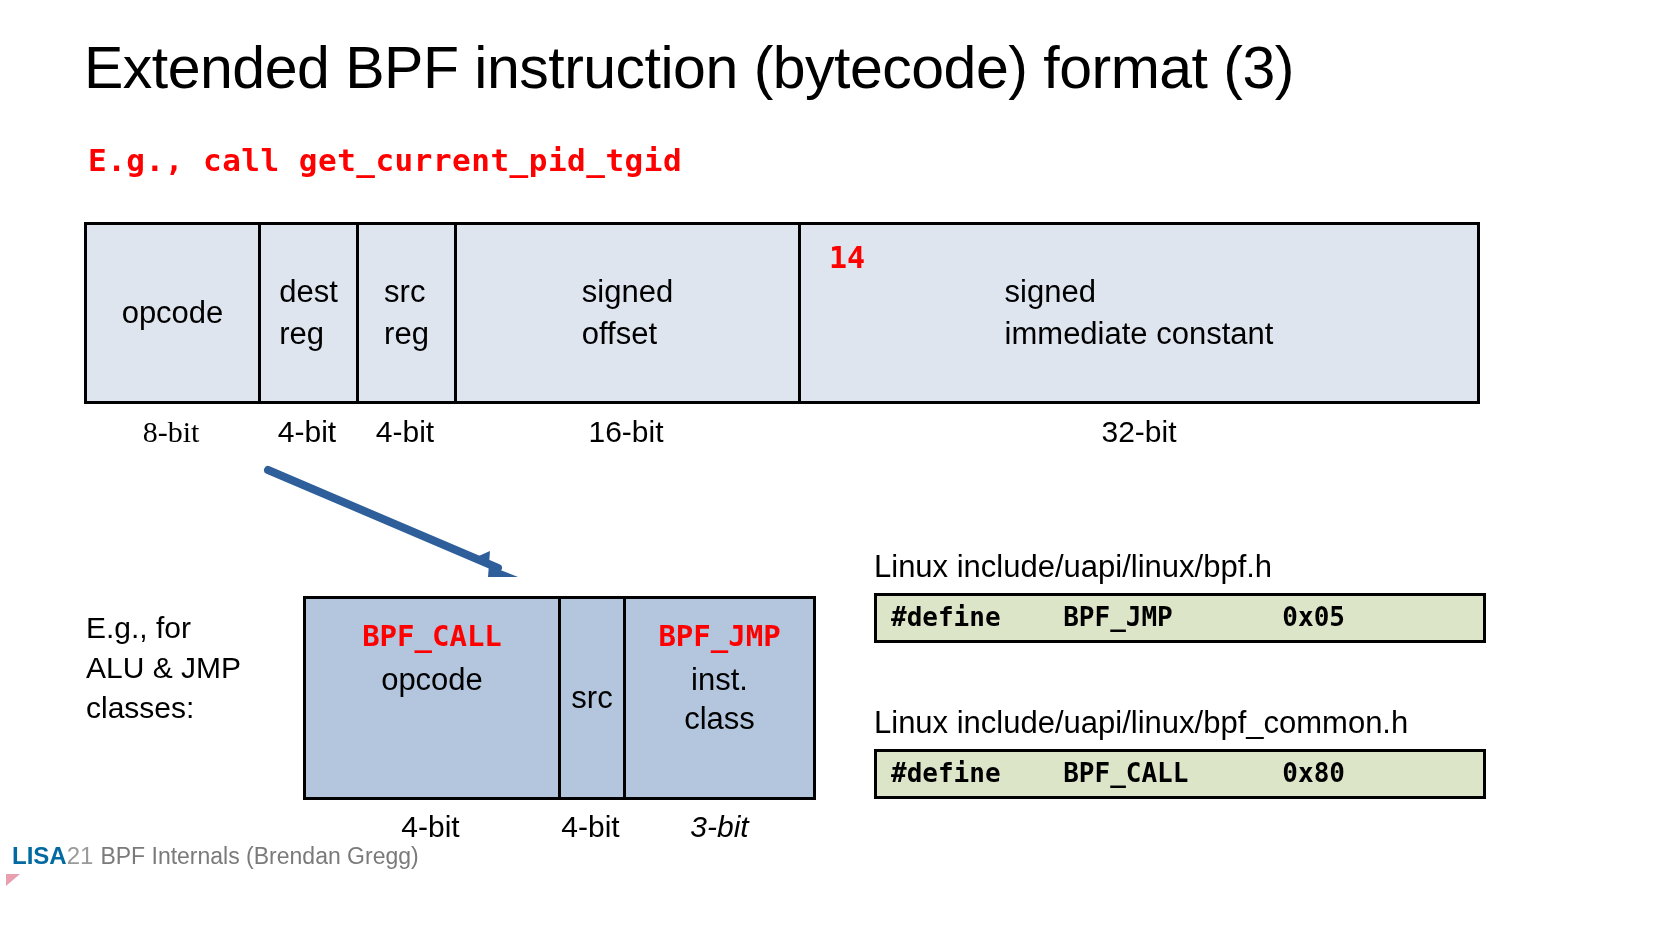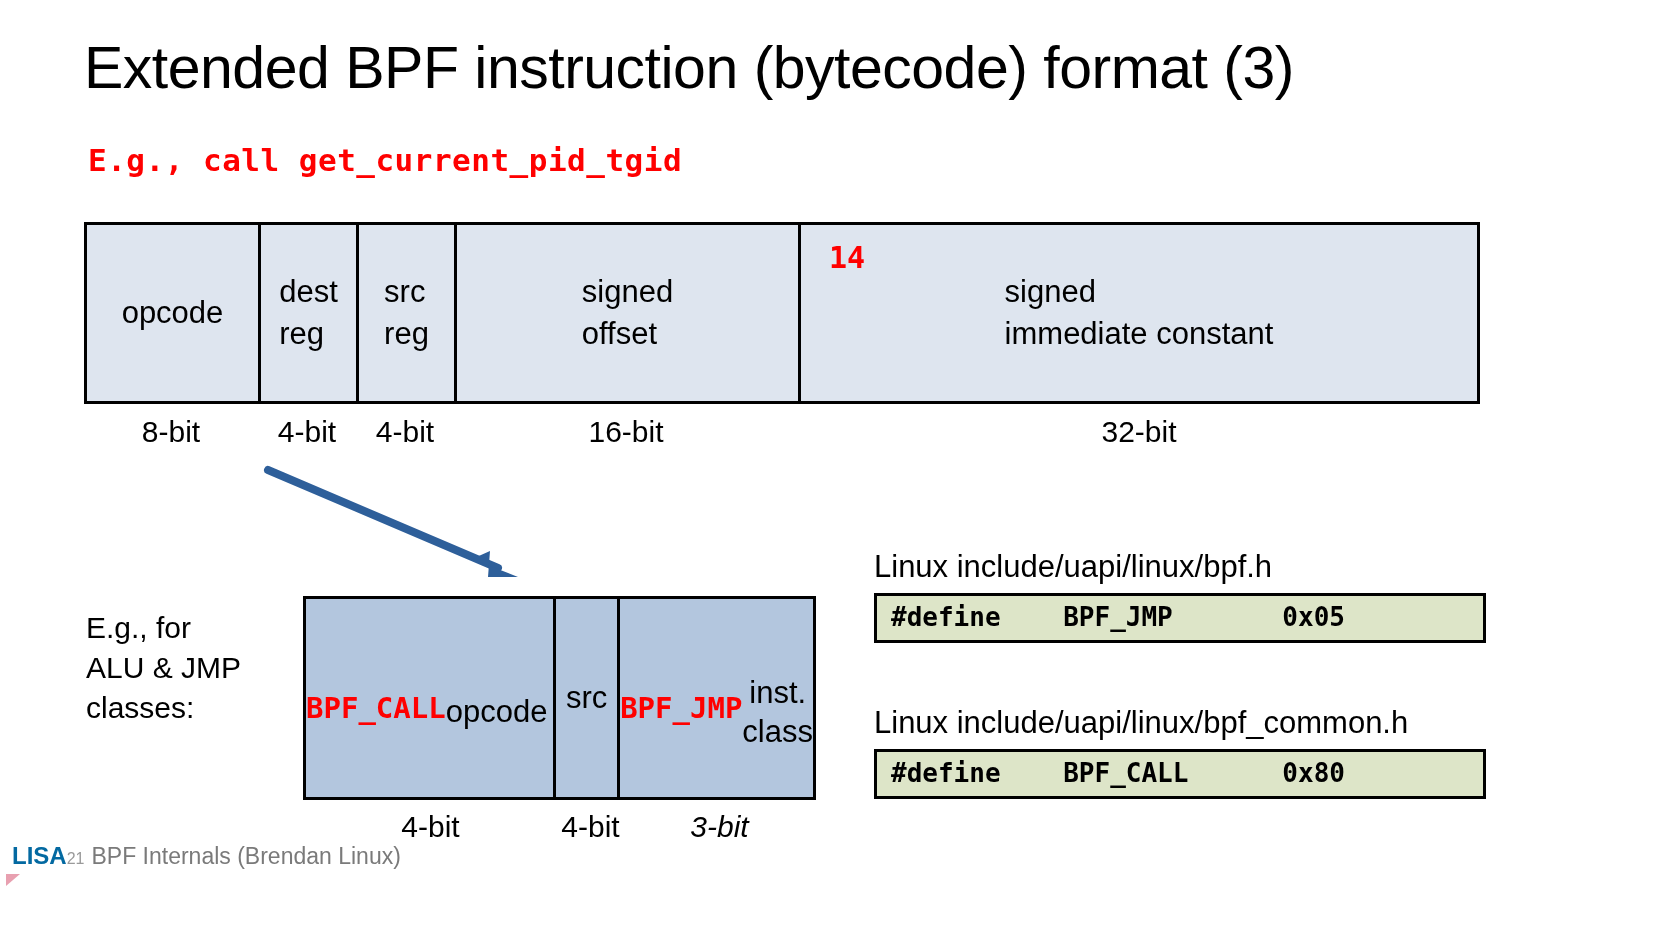--- a/index.html
+++ b/index.html
@@ -99,21 +99,21 @@
     height: 46px;
     display: flex;
     font-size: 30px;
     color: #000000;
   }
   .bits-row > div {
     display: flex;
     align-items: flex-start;
     justify-content: center;
   }
-  .b-opcode { width: 174px; }
+  .b-opcode { width: 174px; font-family: Liberation Serif, serif; }
   .b-dest   { width: 98px; }
   .b-src    { width: 98px; }
   .b-off    { width: 344px; }
   .b-imm    { flex: 1; }
 
   
   .arrow-svg {
     position: absolute;
     left: 250px;
     top: 455px;
@@ -143,21 +143,21 @@
     border: 3px solid #000000;
     box-sizing: border-box;
     display: flex;
     background: #b3c6de;
   }
   .opc-cell {
     box-sizing: border-box;
     background: #b3c6de;
     border-right: 3px solid #000000;
     display: flex;
-    flex-direction: row;
+    flex-direction: column;
     align-items: center;
     justify-content: flex-start;
     padding-top: 21px;
     text-align: center;
   }
   .opc-cell:last-child { border-right: none; }
   .o-opcode { width: 255px; }
   .o-src    { width: 65px; justify-content: center; padding-top: 0; }
   .o-class  { flex: 1; }
   .opc-red {
@@ -231,21 +231,21 @@
     color: #7a7a7a;
     white-space: nowrap;
   }
   .footer-lisa {
     font-weight: bold;
     color: #0369a1;
     font-size: 24px;
   }
   .footer-year {
     color: #9a9a9a;
-    font-size: 16px;
+    font-size: 24px;
   }
   .footer-text { margin-left: 7px; color: #7a7a7a; }
   .footer-mark {
     position: absolute;
     left: 6px;
     top: 874px;
     width: 0; height: 0;
     border-left: 14px solid #e8a0b0;
     border-bottom: 12px solid transparent;
   }
@@ -338,17 +338,17 @@
   </div>
 
   <div class="src-block blk-2">
     <div class="src-caption">Linux include/uapi/linux/bpf_common.h</div>
     <div class="code-box">#define    BPF_CALL      0x80</div>
   </div>
 
   <div class="footer">
     <span class="footer-lisa">LISA</span>
       <span class="footer-year">21</span>
-      <span class="footer-text">BPF Internals (Brendan Linux)</span>
+      <span class="footer-text">BPF Internals (Brendan Gregg)</span>
   </div>
   <div class="footer-mark"></div>
 
 </div>
 
 </body></html>

